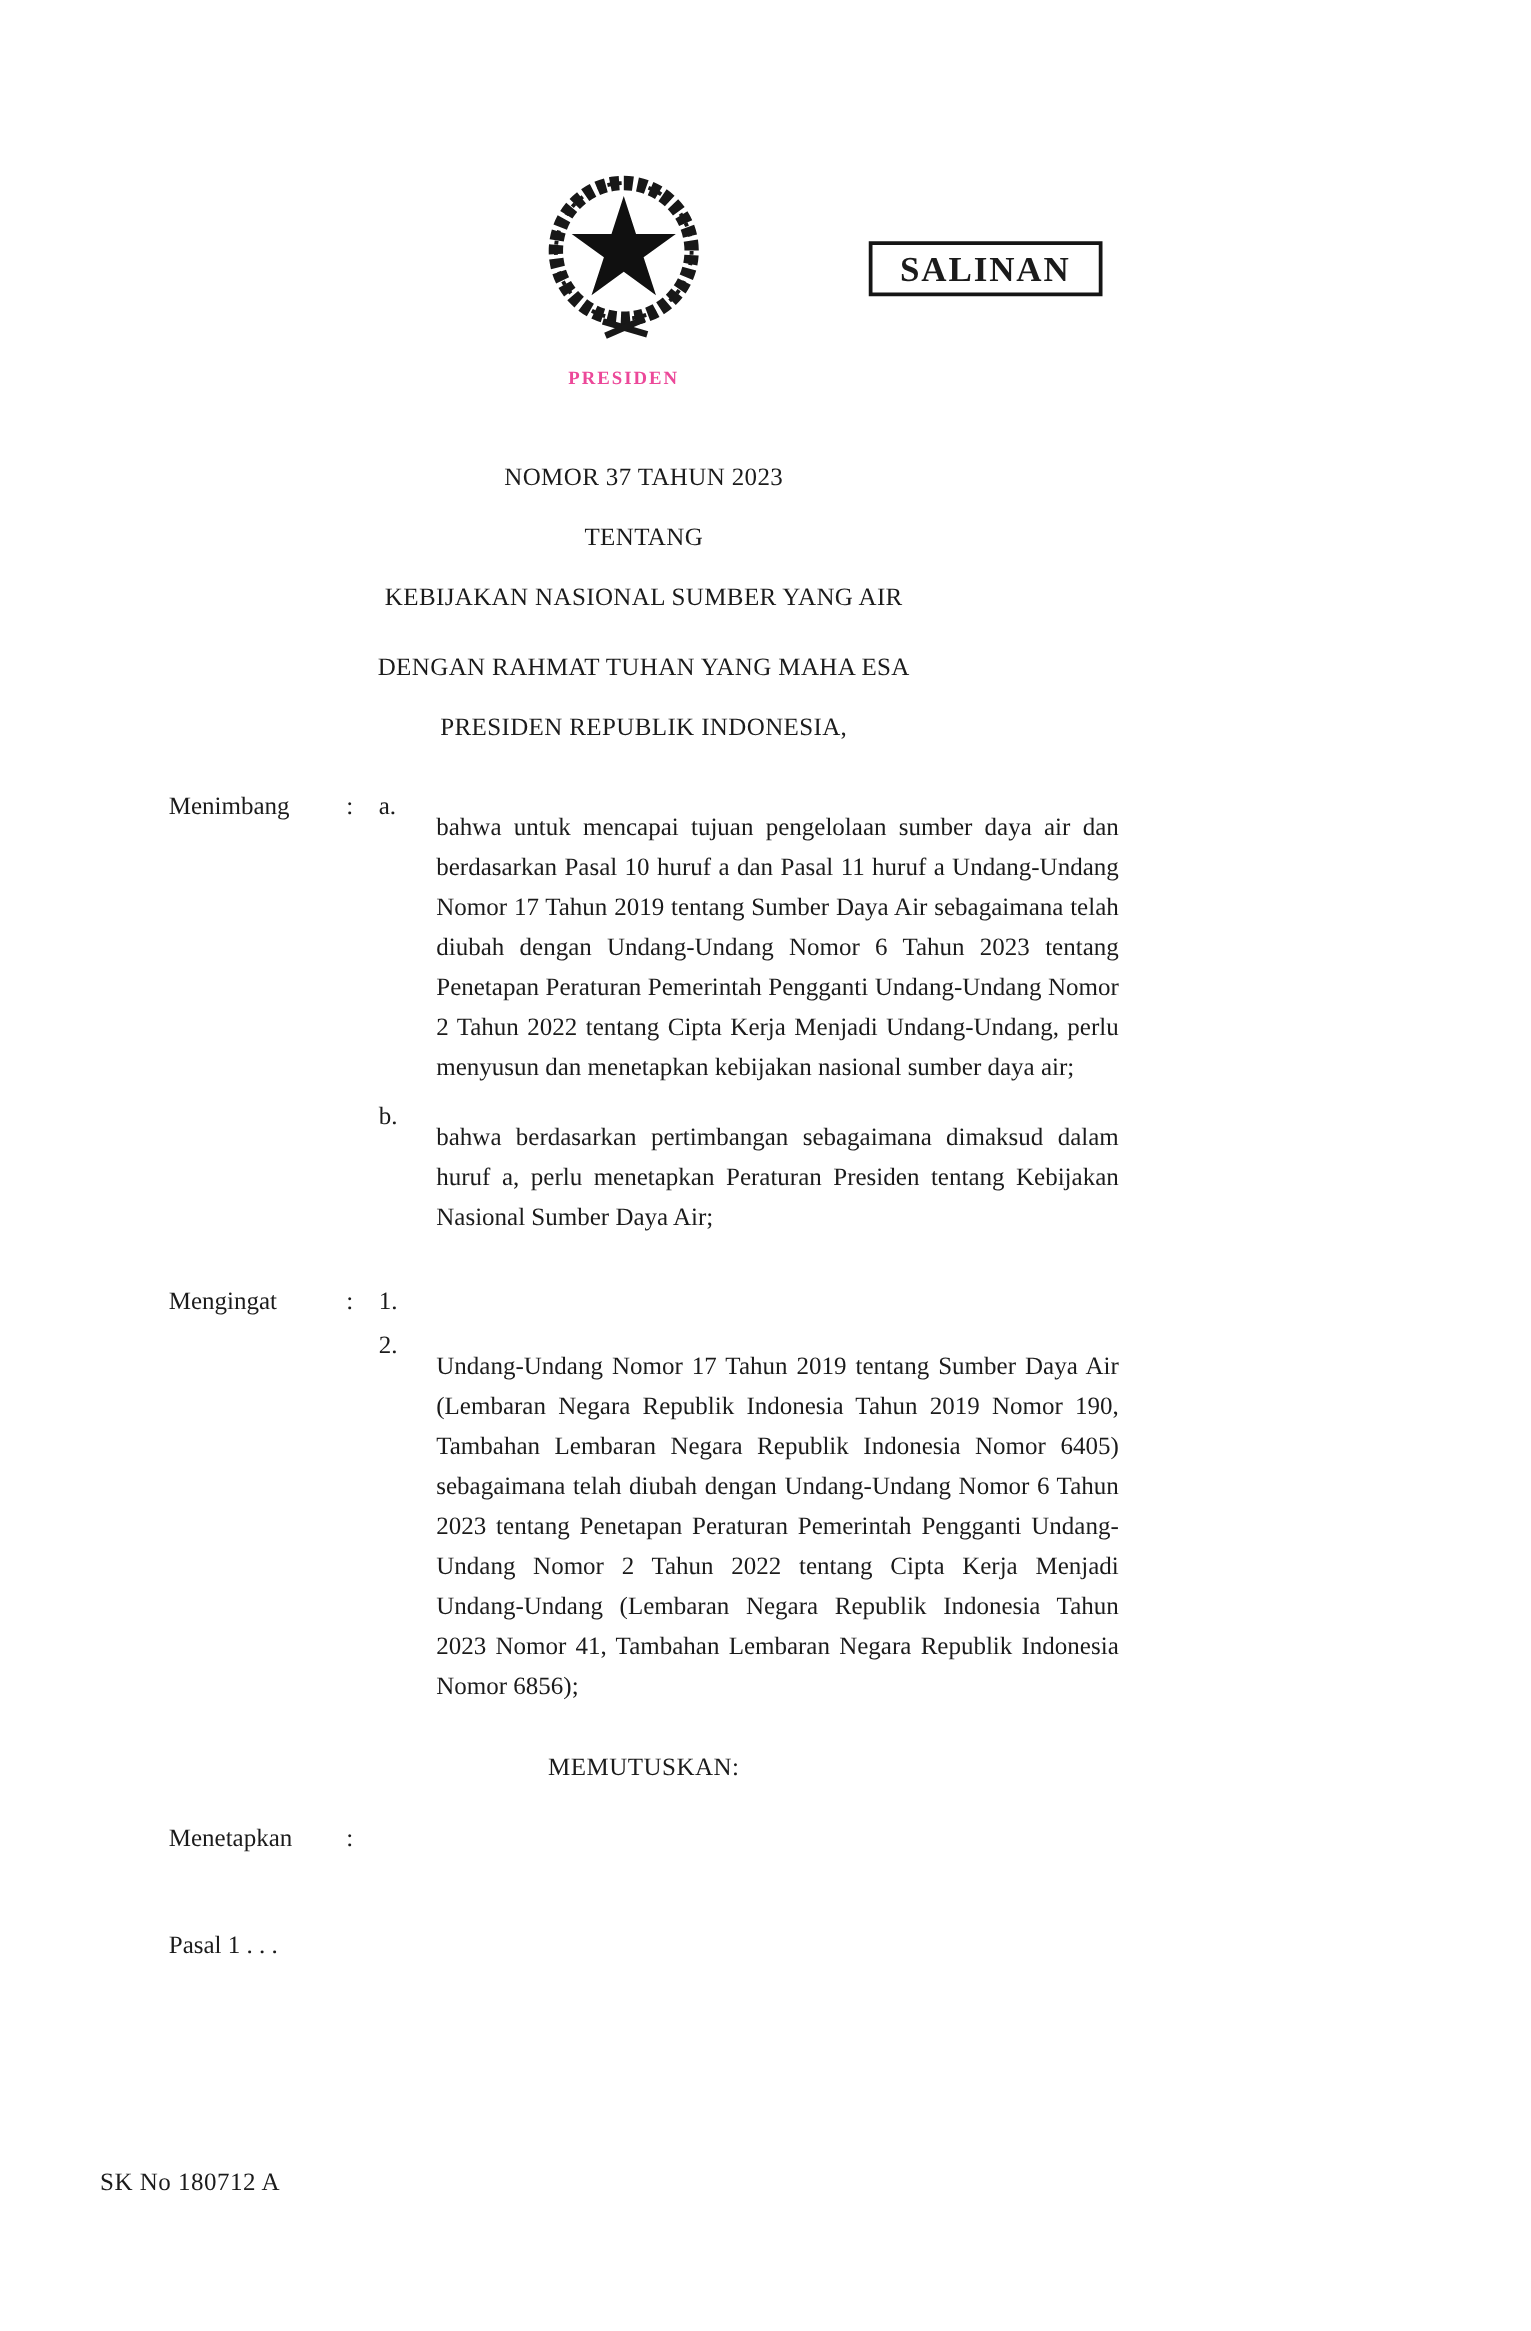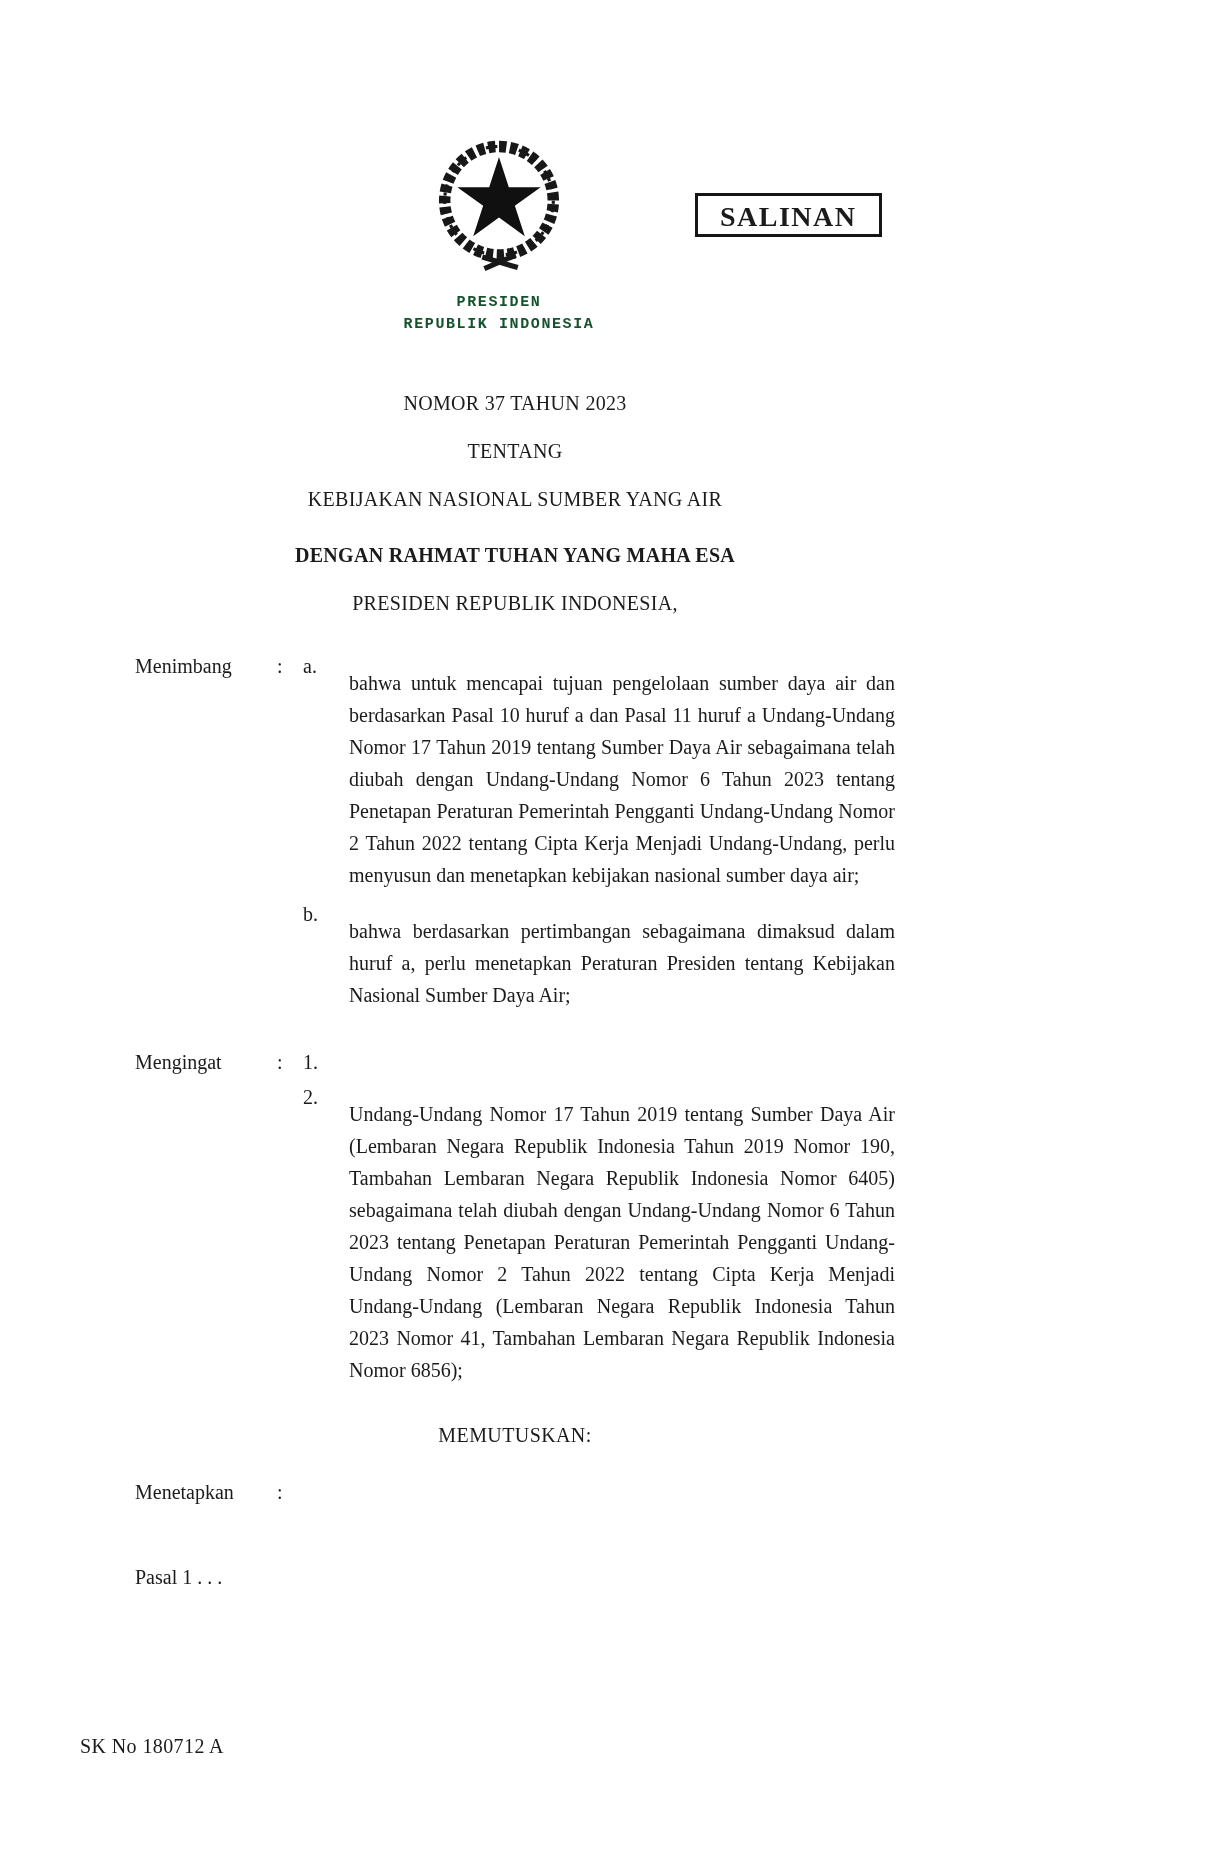--- a/index.html
+++ b/index.html
@@ -22,49 +22,49 @@
   
   .emblem-wrap {
     margin-top: 136px;
     text-align: center;
     position: relative;
     left: -16px;
   }
   .presiden-label {
     margin-top: 10px;
     text-align: center;
-    font-family: Liberation Mono, monospace;
+    font-family: Liberation Serif, serif;
     font-weight: 700;
     font-size: 15px;
     letter-spacing: 1.6px;
     line-height: 1.45;
     position: relative;
     left: -16px;
-    color: #14532d;
+    color: #ec4899;
   }
   
   .salinan-box {
     position: absolute;
     left: 695px;
     top: 193px;
     border: 3px solid #151515;
     padding: 5px 22px 1px 22px;
     font-weight: 700;
     font-size: 28px;
     letter-spacing: 1.5px;
     font-family: "Liberation Serif", serif;
   }
   
   .title-block { margin-top: 56px; text-align: center; }
   .title-block p {
     margin: 0 0 25px 0;
     font-size: 20px;
     letter-spacing: 0.3px;
   }
-  .title-block p.gap-before { margin-top: 33px; font-weight: bold; }
+  .title-block p.gap-before { margin-top: 33px; }
   
   .clause { margin-top: 40px; font-size: 20px; }
   .clause-row {
     display: grid;
     grid-template-columns: 142px 26px 46px 1fr;
     margin-bottom: 12px;
   }
   .clause-row:last-child { margin-bottom: 0; }
   .c-label { text-align: left; }
   .c-colon { text-align: left; }
@@ -111,21 +111,20 @@
         </g>
         <circle cx="60" cy="62" r="52" fill="none" stroke="#181818" stroke-width="3" stroke-dasharray="3 5"></circle>
         <polygon fill="#101010" points="60,20 69.4,49.1 99.9,49.0 75.2,66.9 84.7,96.0 60,78 35.3,96.0 44.8,66.9 20.1,49.0 50.6,49.1"></polygon>
         <path d="M44 116 L78 126" stroke="#181818" stroke-width="5" fill="none"></path>
         <path d="M76 114 L46 127" stroke="#181818" stroke-width="5" fill="none"></path>
       </svg>
     </div>
 
     <div class="presiden-label">
       <div>PRESIDEN</div>
-      <div>REPUBLIK INDONESIA</div>
     </div>
 
     <div class="title-block">
       <p>NOMOR 37 TAHUN 2023</p>
       <p>TENTANG</p>
       <p>KEBIJAKAN NASIONAL SUMBER YANG AIR</p>
       <p class="gap-before">DENGAN RAHMAT TUHAN YANG MAHA ESA</p>
       <p>PRESIDEN REPUBLIK INDONESIA,</p>
     </div>
 

